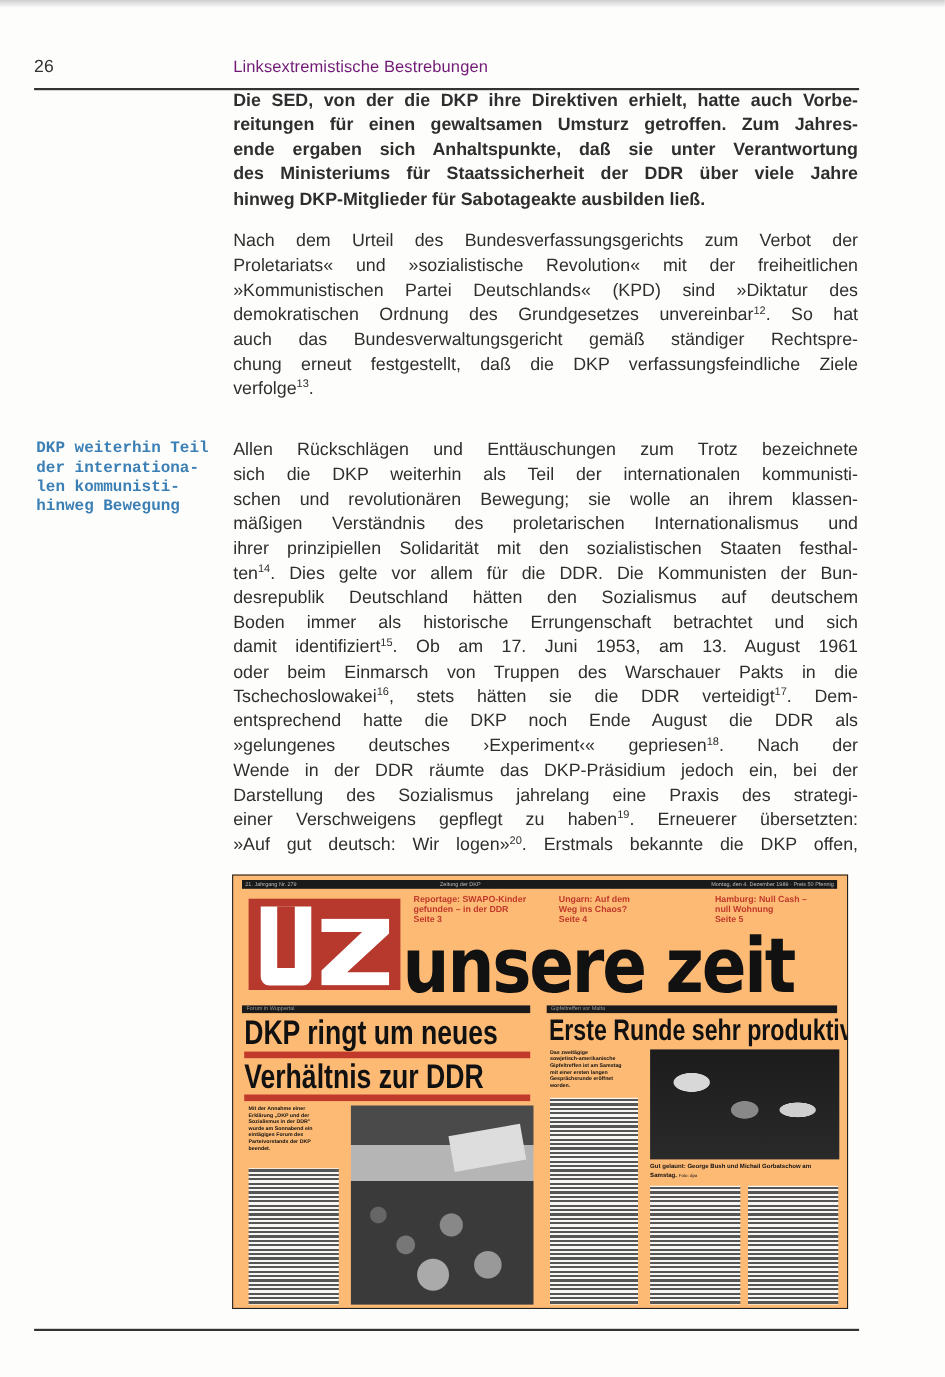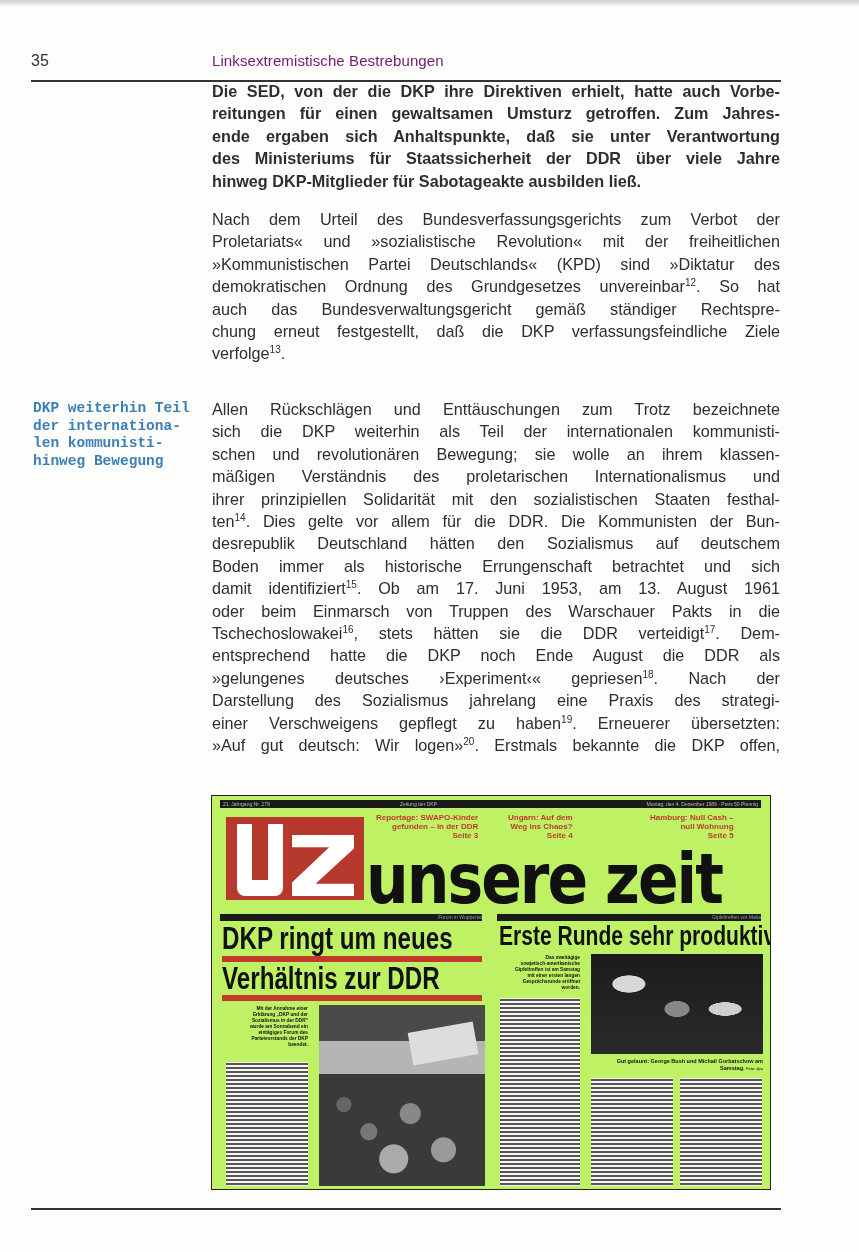--- a/index.html
+++ b/index.html
@@ -14,22 +14,22 @@
   .head-rule { position: absolute; left: 31px; top: 80px; width: 750px; height: 1.5px; background: #333; }
   .body-text { position: absolute; left: 212px; width: 568px; font-size: 16.2px; line-height: 22.4px; color: #2e2e2e; }
   .body-text p { margin: 0; text-align: justify; text-align-last: left; }
   .body-text p span.line { display: block; text-align: justify; text-align-last: justify; white-space: nowrap; }
   .body-text p span.line.last { text-align-last: left; }
   sup { font-size: 10px; line-height: 0; vertical-align: 6px; }
   .sidenote { position: absolute; left: 33px; top: 400px; width: 160px; font-weight: bold; font-size: 14.5px;
     line-height: 17.5px; color: #3b7fb5; }
   .sidenote span { display: block; font-family: Liberation Mono, monospace; }
   
-  .paper { position: absolute; left: 211px; top: 795px; width: 558px; height: 393px; background: #bef264;
-    border: 1px solid #222; overflow: hidden; text-align: right; }
+  .paper { position: absolute; left: 211px; top: 795px; width: 558px; height: 393px; background: #fdba74;
+    border: 1px solid #222; overflow: hidden; }
   .mast-bar { position: absolute; left: 8px; top: 4px; width: 541px; height: 8px; background: #1a1a1a; color: #bbb;
     font-size: 5px; line-height: 8px; }
   .mast-bar span { position: absolute; top: 0; }
   .uz-logo { position: absolute; left: 14px; top: 21px; width: 138px; height: 83px; background: #b7382c; }
   .uz-logo .u { position: absolute; left: 11px; top: 7px; width: 46px; height: 72px; background: #fff;
     border-radius: 0 0 8px 8px; }
   .uz-logo .u::after { content: ""; position: absolute; left: 15px; top: 0; width: 16px; height: 56px; background: #b7382c; }
   .uz-logo .z { position: absolute; left: 66px; top: 18px; width: 62px; height: 61px; background: #fff;
     clip-path: polygon(0 0, 100% 0, 100% 22%, 38% 80%, 100% 80%, 100% 100%, 0 100%, 0 78%, 60% 20%, 0 20%); }
   .teaser { position: absolute; top: 17px; color: #c0392b; font-weight: bold; font-size: 8px; line-height: 9px; }
@@ -59,21 +59,21 @@
       radial-gradient(ellipse at 50% 55%, #888 0 12px, transparent 13px),
       linear-gradient(#1c1c1c, #2a2a2a); }
   .caption { position: absolute; font-weight: bold; font-size: 5.5px; line-height: 7px; color: #111; }
   .foot-rule { position: absolute; left: 31px; top: 1208px; width: 750px; height: 1.5px; background: #333; }
 </style>
 </head>
 <body>
 
 <div class="topshade"></div>
 
-<div class="page-number">35</div>
+<div class="page-number">26</div>
 <div class="running-head">Linksextremistische Bestrebungen</div>
 <div class="head-rule"></div>
 
 <div class="body-text" style="top:80px;font-weight:bold;">
   <p>
     <span class="line">Die SED, von der die DKP ihre Direktiven erhielt, hatte auch Vorbe-</span>
     <span class="line">reitungen für einen gewaltsamen Umsturz getroffen. Zum Jahres-</span>
     <span class="line">ende ergaben sich Anhaltspunkte, daß sie unter Verantwortung</span>
     <span class="line">des Ministeriums für Staatssicherheit der DDR über viele Jahre</span>
     <span class="line last">hinweg DKP-Mitglieder für Sabotageakte ausbilden ließ.</span>
@@ -107,20 +107,21 @@
     <span class="line">mäßigen Verständnis des proletarischen Internationalismus und</span>
     <span class="line">ihrer prinzipiellen Solidarität mit den sozialistischen Staaten festhal-</span>
     <span class="line"><span>ten</span><sup>14</sup><span>. Dies gelte vor allem für die DDR. Die Kommunisten der Bun-</span></span>
     <span class="line">desrepublik Deutschland hätten den Sozialismus auf deutschem</span>
     <span class="line">Boden immer als historische Errungenschaft betrachtet und sich</span>
     <span class="line"><span>damit identifiziert</span><sup>15</sup><span>. Ob am 17. Juni 1953, am 13. August 1961</span></span>
     <span class="line">oder beim Einmarsch von Truppen des Warschauer Pakts in die</span>
     <span class="line"><span>Tschechoslowakei</span><sup>16</sup><span>, stets hätten sie die DDR verteidigt</span><sup>17</sup><span>. Dem-</span></span>
     <span class="line">entsprechend hatte die DKP noch Ende August die DDR als</span>
     <span class="line"><span>»gelungenes deutsches ›Experiment‹« gepriesen</span><sup>18</sup><span>. Nach der</span></span>
+    <span class="line">Wende in der DDR räumte das DKP-Präsidium jedoch ein, bei der</span>
     <span class="line">Darstellung des Sozialismus jahrelang eine Praxis des strategi-</span>
     <span class="line"><span>einer Verschweigens gepflegt zu haben</span><sup>19</sup><span>. Erneuerer übersetzten:</span></span>
     <span class="line"><span>»Auf gut deutsch: Wir logen»</span><sup>20</sup><span>. Erstmals bekannte die DKP offen,</span></span>
   </p>
 </div>
 
 <div class="paper">
   <div class="mast-bar">
     <span style="left:3px;">21. Jahrgang Nr. 279</span>
     <span style="left:180px;">Zeitung der DKP</span>

